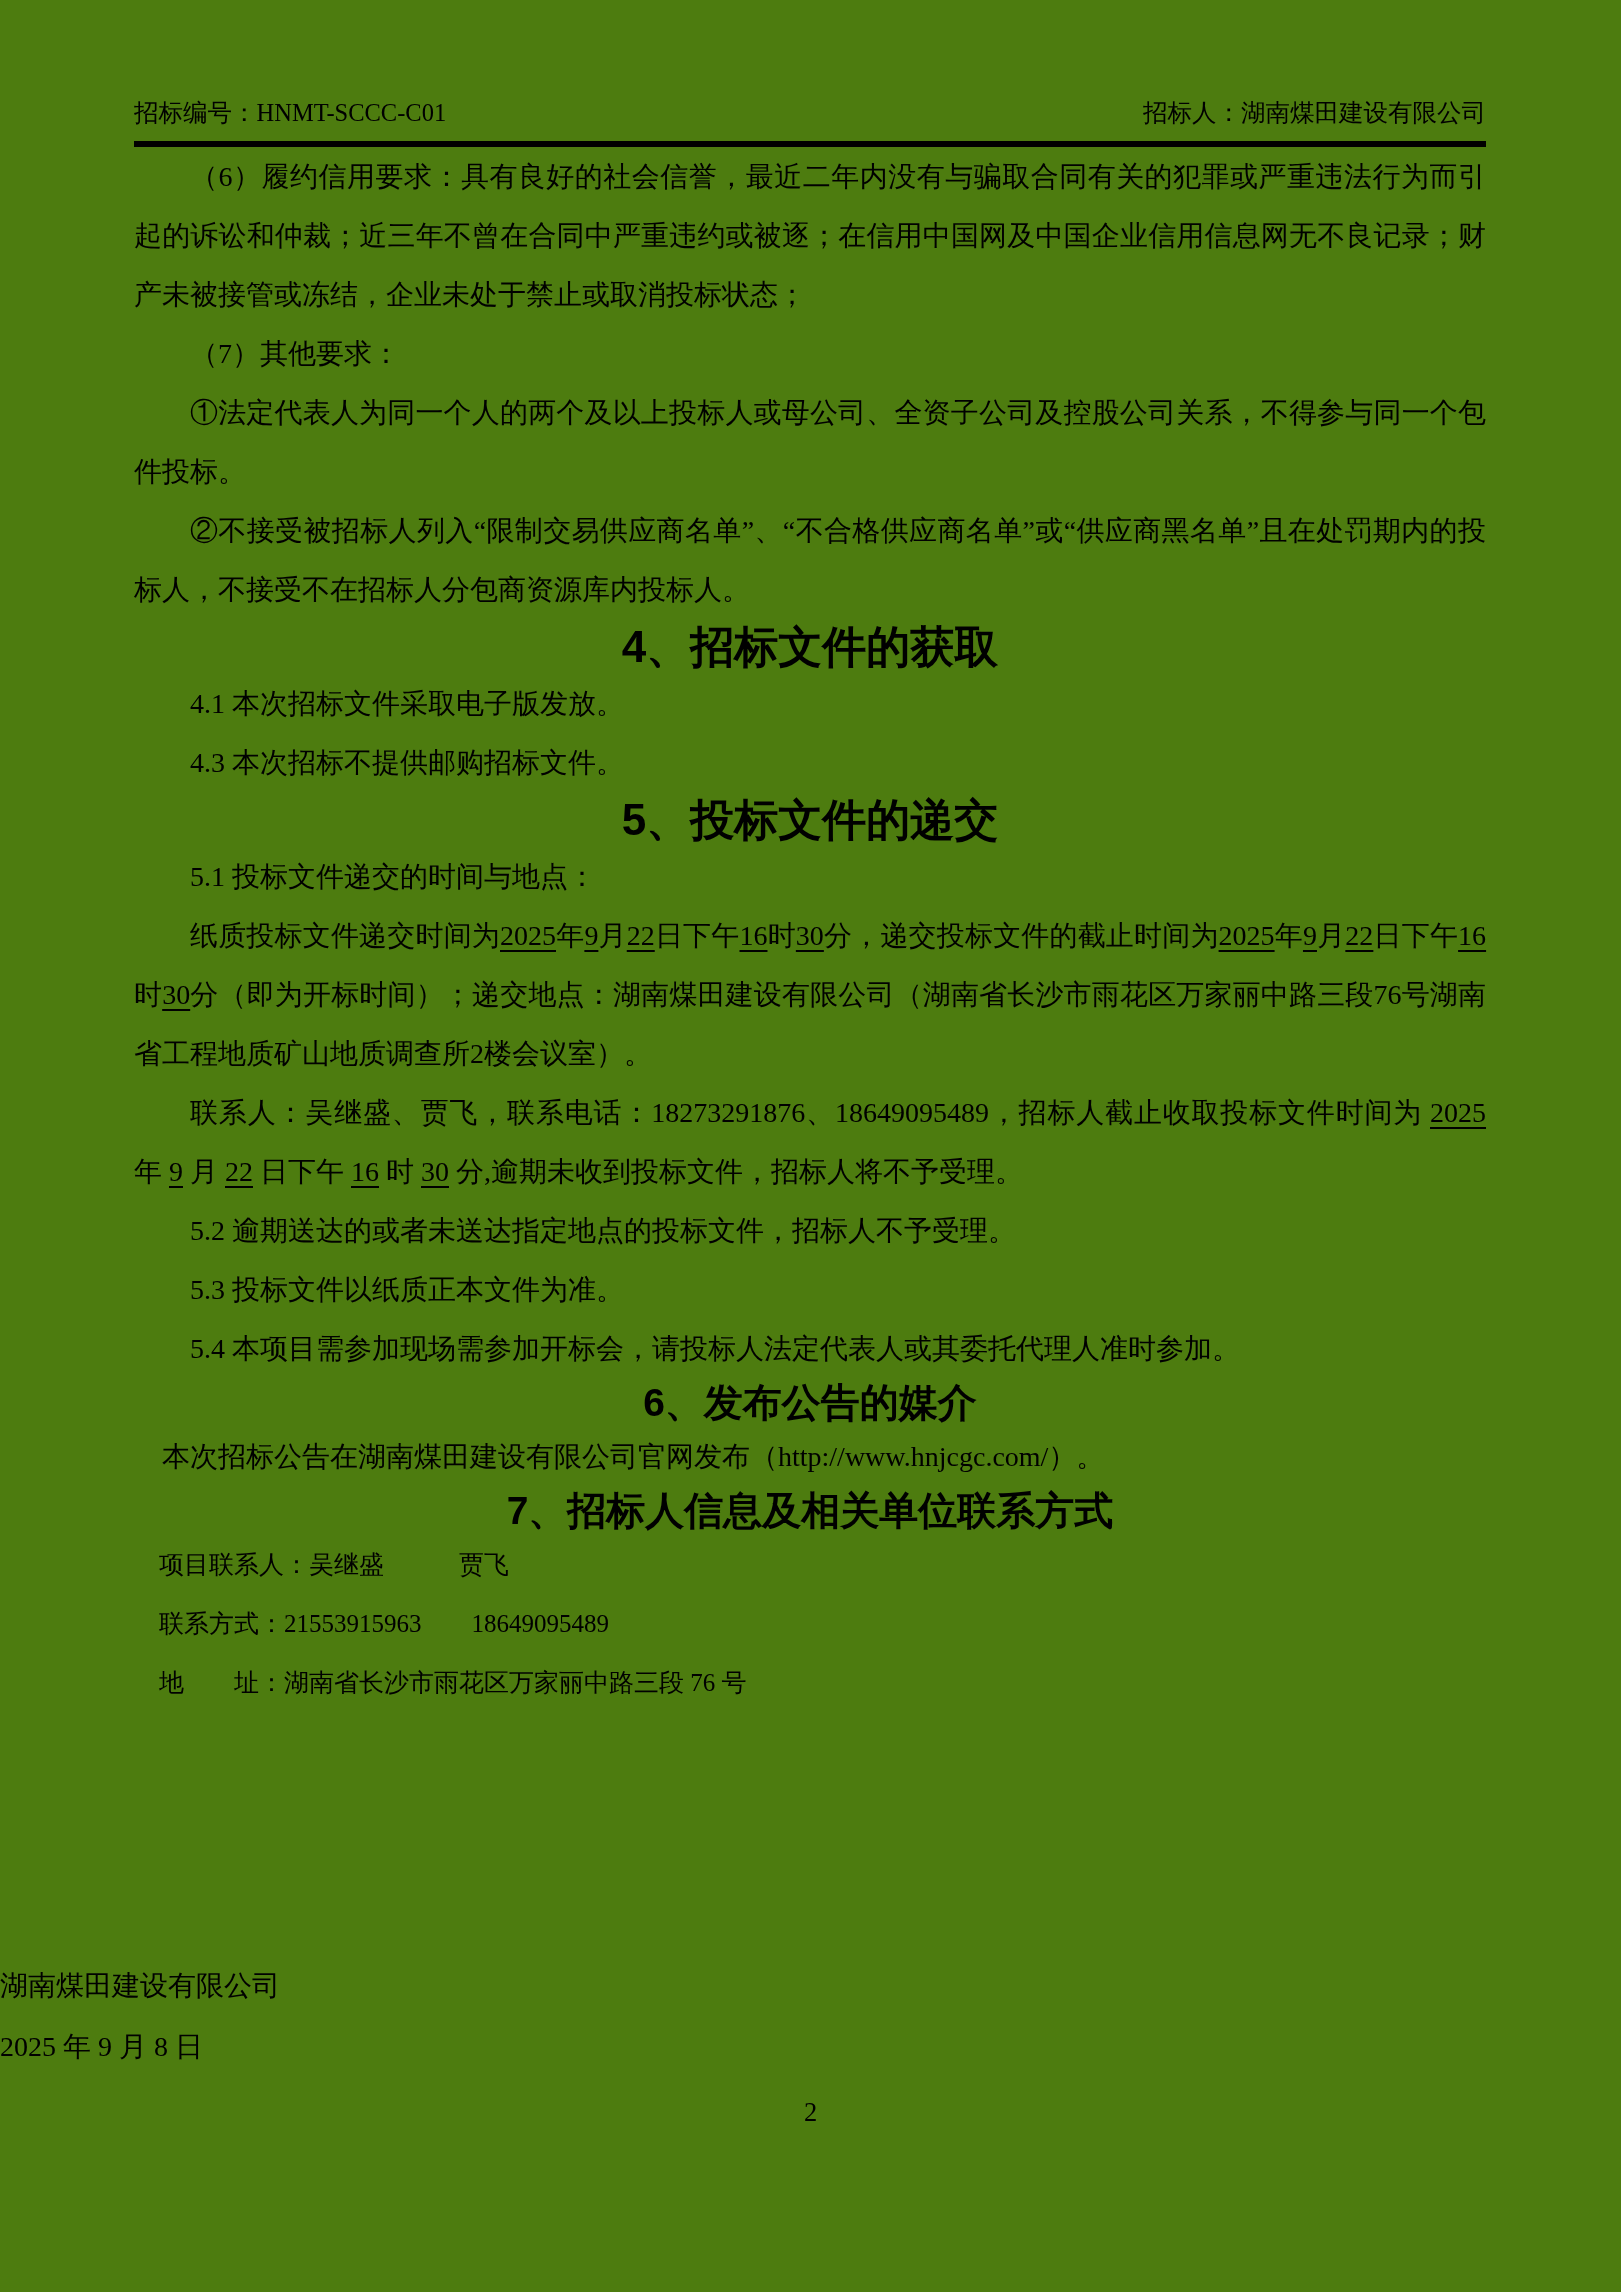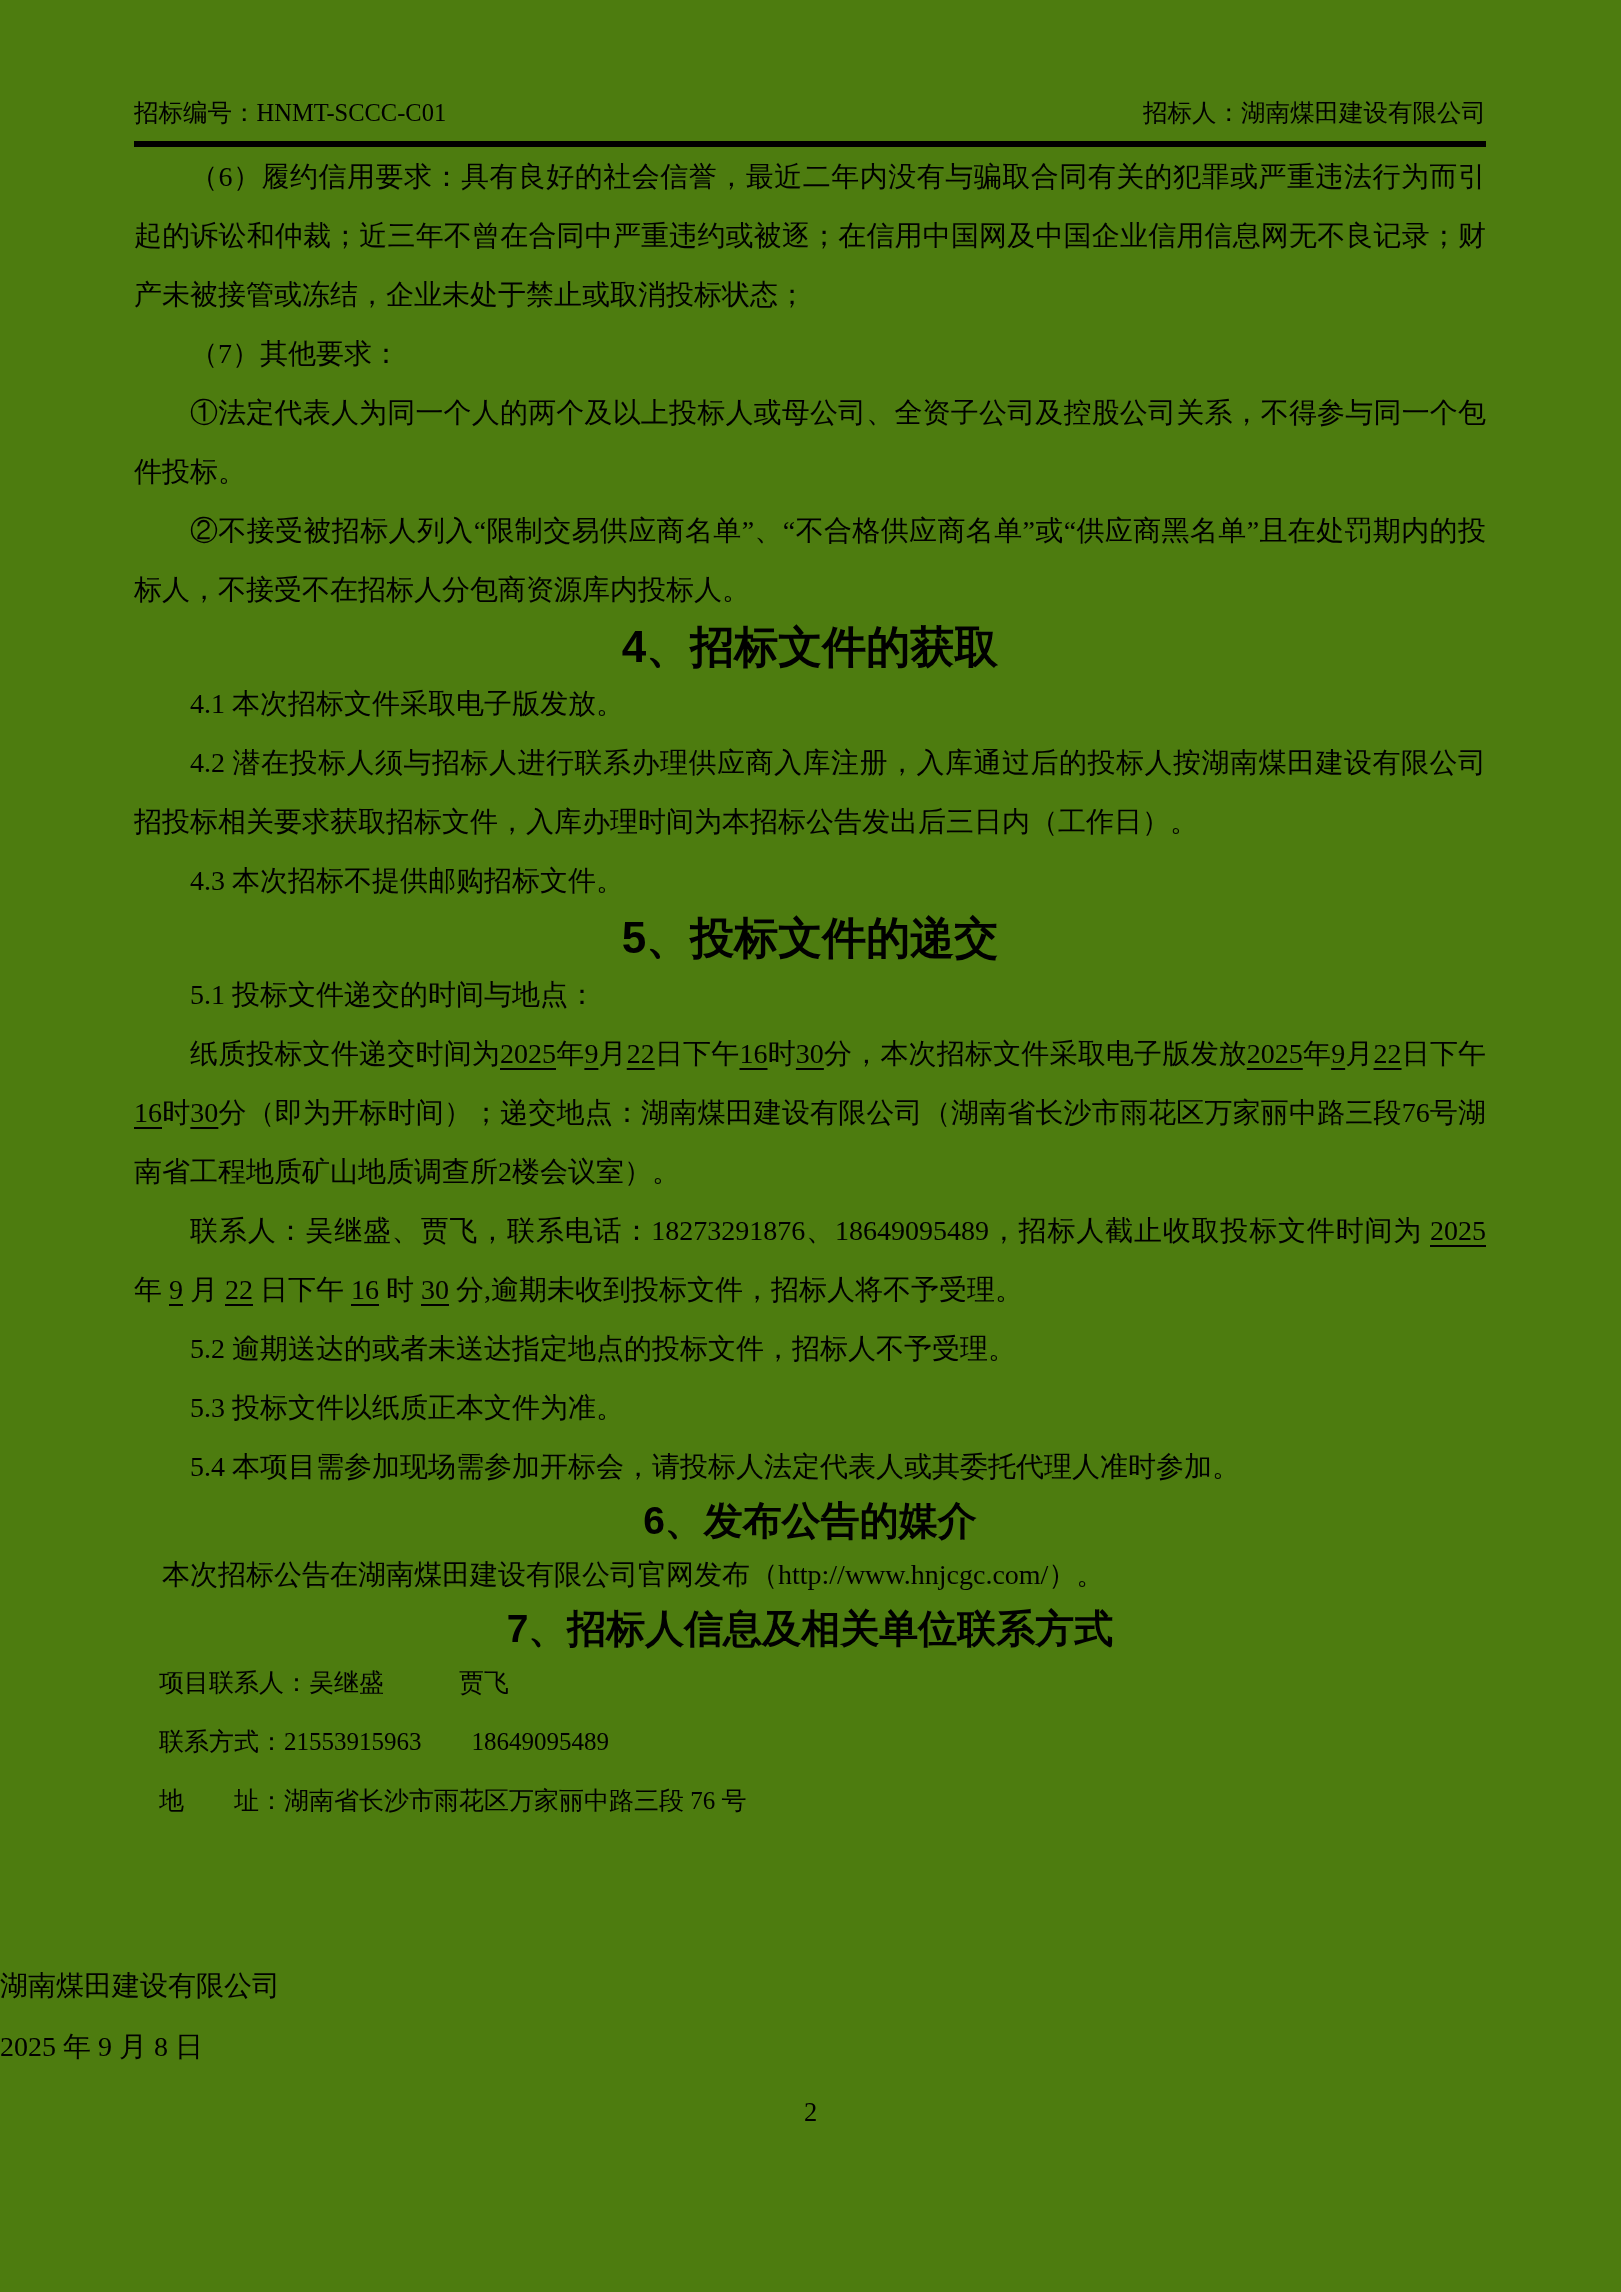--- a/index.html
+++ b/index.html
@@ -95,26 +95,25 @@
       <span>招标人：湖南煤田建设有限公司</span>
     </div>
 
     <p class="body">（6）履约信用要求：具有良好的社会信誉，最近二年内没有与骗取合同有关的犯罪或严重违法行为而引起的诉讼和仲裁；近三年不曾在合同中严重违约或被逐；在信用中国网及中国企业信用信息网无不良记录；财产未被接管或冻结，企业未处于禁止或取消投标状态；</p>
     <p class="body">（7）其他要求：</p>
     <p class="body">①法定代表人为同一个人的两个及以上投标人或母公司、全资子公司及控股公司关系，不得参与同一个包件投标。</p>
     <p class="body">②不接受被招标人列入“限制交易供应商名单”、“不合格供应商名单”或“供应商黑名单”且在处罚期内的投标人，不接受不在招标人分包商资源库内投标人。</p>
 
     <h2 class="sec sec-big h4">4、招标文件的获取</h2>
     <p class="body">4.1 本次招标文件采取电子版发放。</p>
-    <p class="body">4.2 潜在投标人须与招标人进行联系办理供应商入库注册，入库通过后的投标人按湖南煤田建设有限公司招投标相关要求获取招标文件，入库办理时间为本招标公告发出后三日内（工作日）。</p>
     <p class="body">4.3 本次招标不提供邮购招标文件。</p>
 
     <h2 class="sec sec-big h5">5、投标文件的递交</h2>
     <p class="body">5.1 投标文件递交的时间与地点：</p>
-    <p class="body"><span>纸质投标文件递交时间为</span><u>2025</u><span>年</span><u>9</u><span>月</span><u>22</u><span>日下午</span><u>16</u><span>时</span><u>30</u><span>分，本次招标文件采取电子版发放</span><u>2025</u><span>年</span><u>9</u><span>月</span><u>22</u><span>日下午</span><u>16</u><span>时</span><u>30</u><span>分（即为开标时间）；递交地点：湖南煤田建设有限公司（湖南省长沙市雨花区万家丽中路三段76号湖南省工程地质矿山地质调查所2楼会议室）。</span></p>
+    <p class="body"><span>纸质投标文件递交时间为</span><u>2025</u><span>年</span><u>9</u><span>月</span><u>22</u><span>日下午</span><u>16</u><span>时</span><u>30</u><span>分，递交投标文件的截止时间为</span><u>2025</u><span>年</span><u>9</u><span>月</span><u>22</u><span>日下午</span><u>16</u><span>时</span><u>30</u><span>分（即为开标时间）；递交地点：湖南煤田建设有限公司（湖南省长沙市雨花区万家丽中路三段76号湖南省工程地质矿山地质调查所2楼会议室）。</span></p>
     <p class="body"><span>联系人：吴继盛、贾飞，联系电话：18273291876、18649095489，招标人截止收取投标文件时间为 </span><u>2025</u><span> 年 </span><u>9</u><span> 月 </span><u>22</u><span> 日下午 </span><u>16</u><span> 时 </span><u>30</u><span> 分,逾期未收到投标文件，招标人将不予受理。</span></p>
     <p class="body">5.2 逾期送达的或者未送达指定地点的投标文件，招标人不予受理。</p>
     <p class="body">5.3 投标文件以纸质正本文件为准。</p>
     <p class="body">5.4 本项目需参加现场需参加开标会，请投标人法定代表人或其委托代理人准时参加。</p>
 
     <h2 class="sec sec-mid h6">6、发布公告的媒介</h2>
     <p class="note">本次招标公告在湖南煤田建设有限公司官网发布（http://www.hnjcgc.com/）。</p>
 
     <h2 class="sec sec-mid h7">7、招标人信息及相关单位联系方式</h2>
     <p class="contact">项目联系人：吴继盛　　　贾飞</p>

